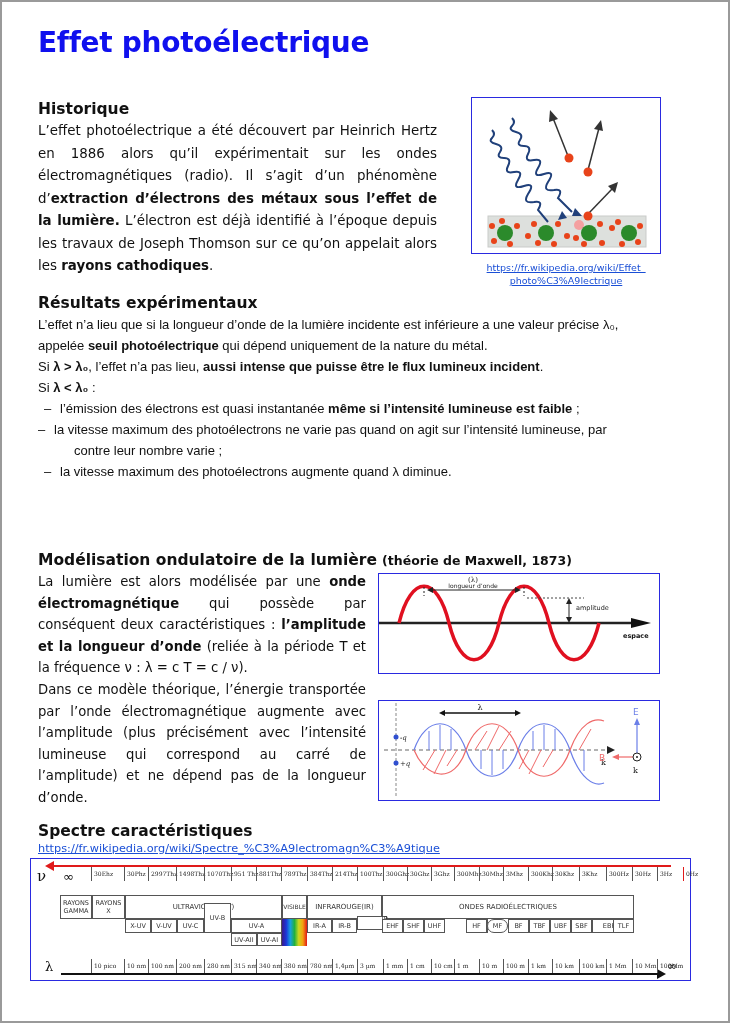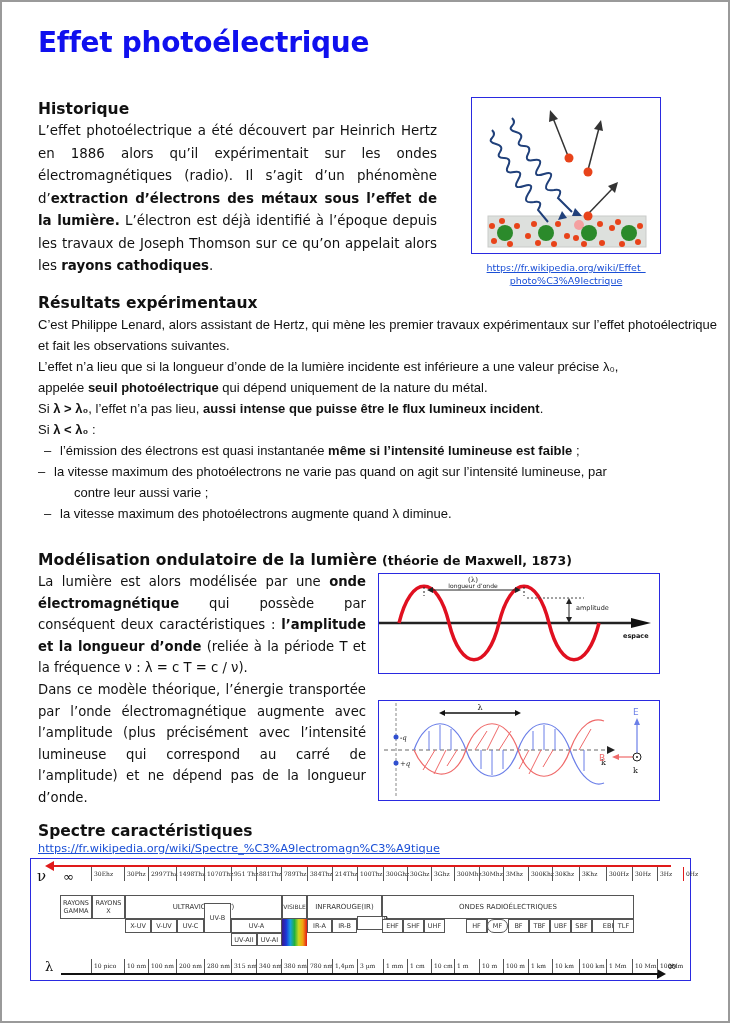--- a/index.html
+++ b/index.html
@@ -83,28 +83,27 @@
     </g>
   </svg>
 </div>
 <div class="abs small-link" style="left:471px; top:261px; width:190px;">
   <div>https://fr.wikipedia.org/wiki/Effet_</div>
   <div>photo%C3%A9lectrique</div>
 </div>
 
 <div class="abs h2" style="left:38px; top:294px;">Résultats expérimentaux</div>
 <div class="abs" style="left:38px; top:314px; width:680px; font-size:13px; line-height:21px; font-family:'Liberation Sans','DejaVu Sans',sans-serif;">
-  <div>C’est Philippe Lenard, alors assistant de Hertz, qui mène les premier travaux expérimentaux sur l’effet photoélectrique et fait les observations suivantes.</div>
   <div><span>L’effet n’a lieu que si la longueur d’onde de la lumière incidente est inférieure a une valeur précise λ₀,</span><br><span>appelée </span><b>seuil photoélectrique</b><span> qui dépend uniquement de la nature du métal.</span></div>
   <div><span>Si </span><b>λ &gt; λ₀</b><span>, l’effet n’a pas lieu, </span><b>aussi intense que puisse être le flux lumineux incident</b><span>.</span></div>
   <div><span>Si </span><b>λ &lt; λ₀</b><span> :</span></div>
   <ul class="dash">
     <li><span class="dashmark">–</span><span>l’émission des électrons est quasi instantanée </span><b>même si l’intensité lumineuse est faible</b><span> ;</span></li>
     <li><span class="dashmark" style="left:0;">–</span><span style="margin-left:-6px;">la vitesse maximum des photoélectrons ne varie pas quand on agit sur l’intensité lumineuse, par</span></li>
-    <li class="indent2"><span>contre leur aussi varie ;</span></li>
+    <li class="indent2"><span>contre leur nombre varie ;</span></li>
     <li><span class="dashmark">–</span><span>la vitesse maximum des photoélectrons augmente quand λ diminue.</span></li>
   </ul>
 </div>
 
 <div class="abs" style="left:38px; top:550px; white-space:nowrap;"><span class="h2">Modélisation ondulatoire de la lumière</span> <span style="font-weight:bold; font-size:12.5px;">(théorie de Maxwell, 1873)</span></div>
 <div class="abs p" style="left:38px; top:571px; width:328px; line-height:21.6px; font-size:13.2px;">
   <span>La lumière est alors modélisée par une </span><b>onde électromagnétique</b><span> qui possède par conséquent deux caractéristiques : </span><b>l’amplitude et la longueur d’onde</b><span> (reliée à la période T et la fréquence ν : λ = c  T = c / ν).</span><br>
   <span>Dans ce modèle théorique, l’énergie transportée par l’onde électromagnétique augmente avec l’amplitude (plus précisément avec l’intensité lumineuse qui correspond au carré de l’amplitude)  et ne dépend pas de la longueur d’onde.</span>
 </div>
 

